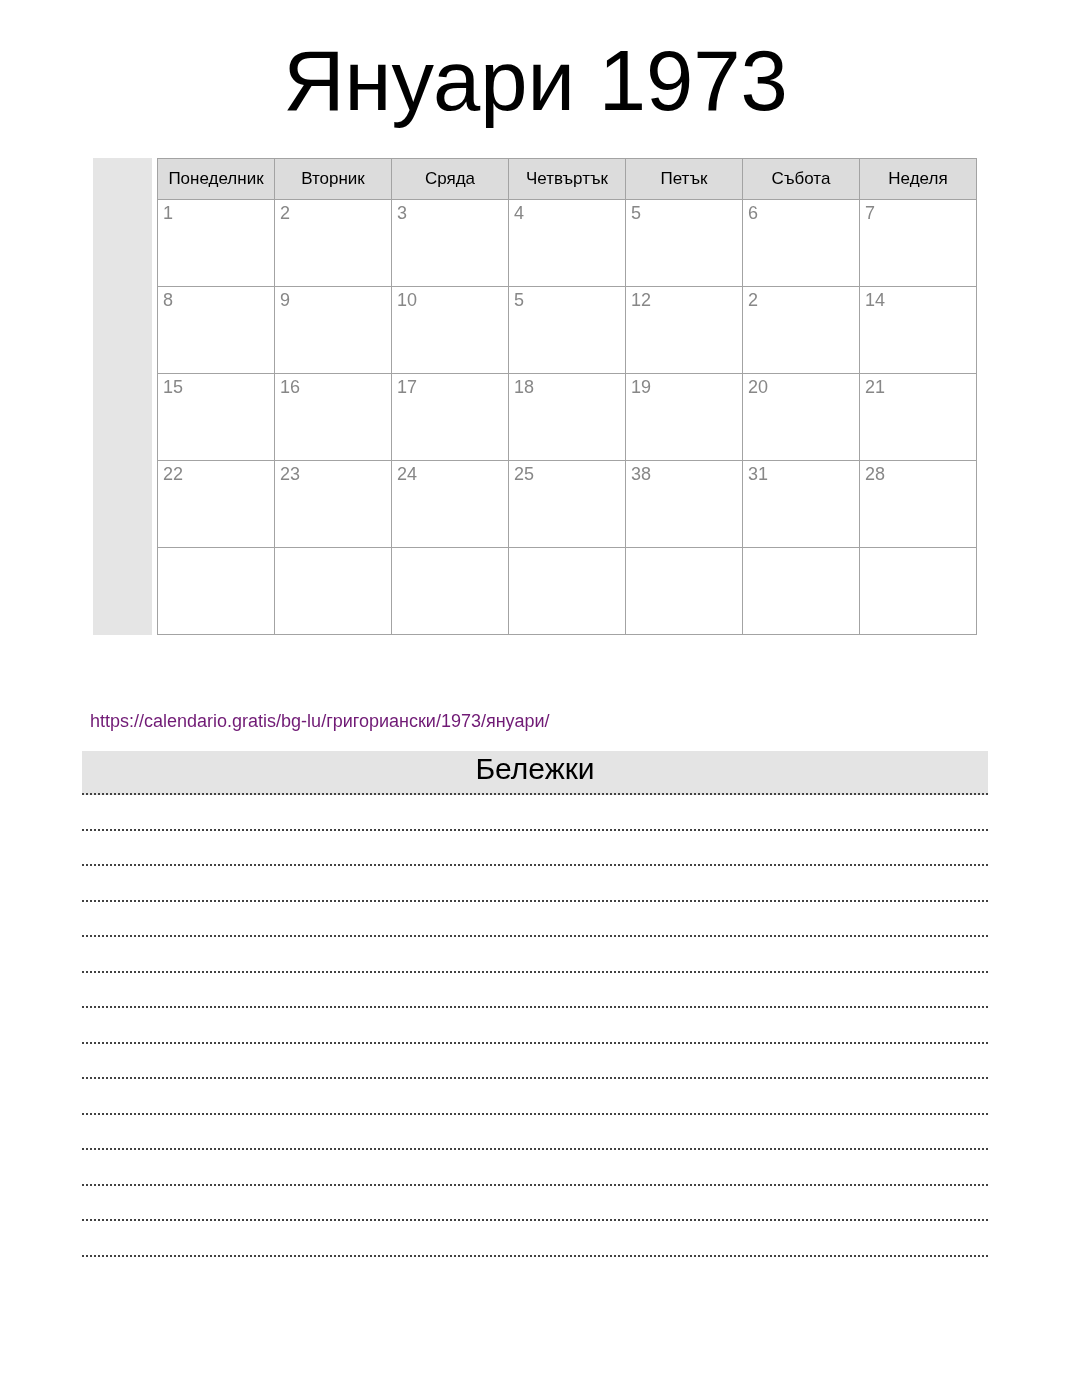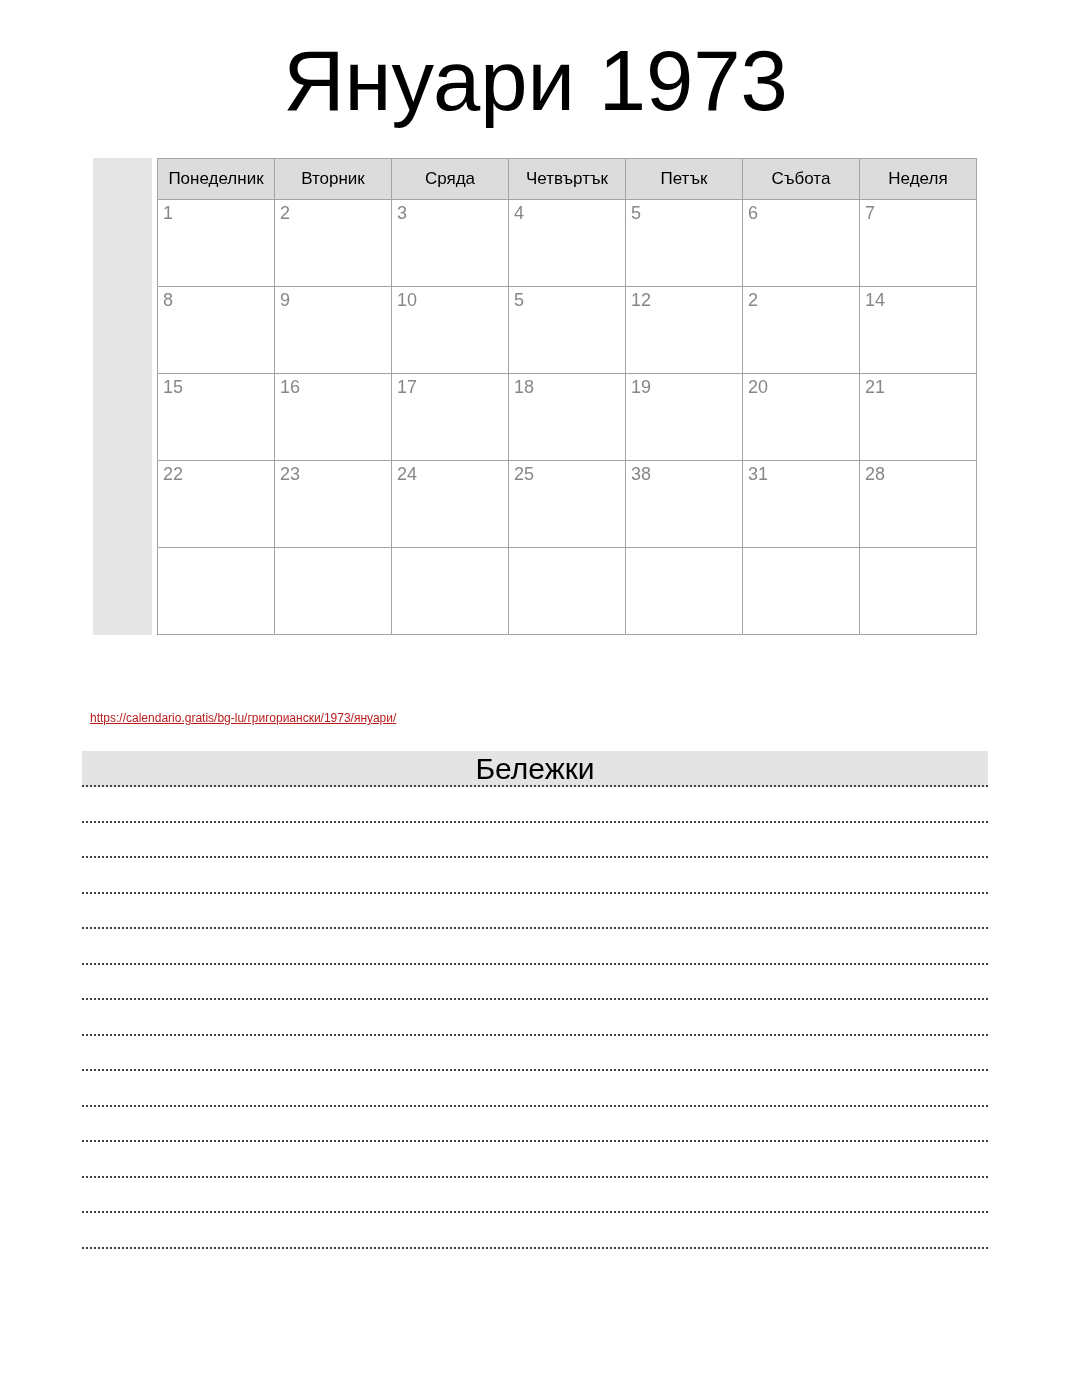--- a/index.html
+++ b/index.html
@@ -64,35 +64,34 @@
     padding: 3px 0 0 5px;
     font-size: 18px;
     color: #878787;
   }
 
   
   .source-url {
     position: absolute;
     top: 711px;
     left: 90px;
-    font-size: 12px;
-    color: #b91c1c;
+    font-size: 18px;
+    color: #701a75;
     white-space: nowrap;
-    text-decoration: underline;
   }
 
   
   .notes {
     position: absolute;
     top: 751px;
     left: 82px;
     width: 906px;
   }
   .notes-header {
-    height: 36px;
+    height: 44px;
     line-height: 36px;
     background: #e4e4e4;
     text-align: center;
     font-size: 30px;
     color: #000000;
     position: relative;
   }
   .notes-header::after,
   .note-line::after {
     content: "";

